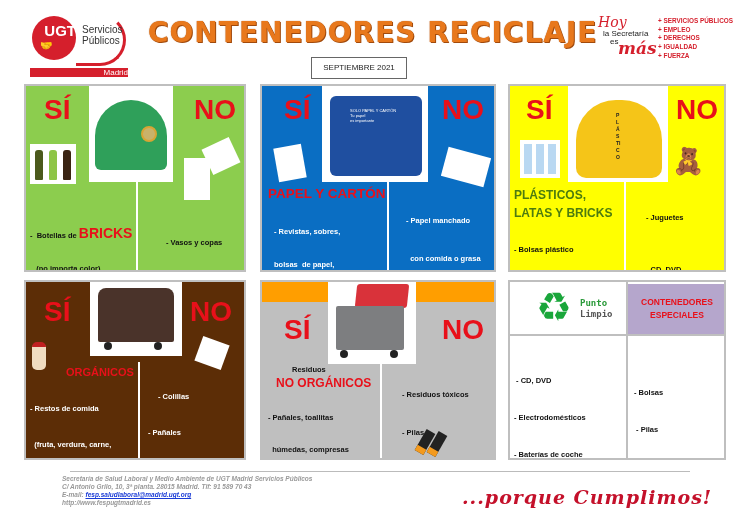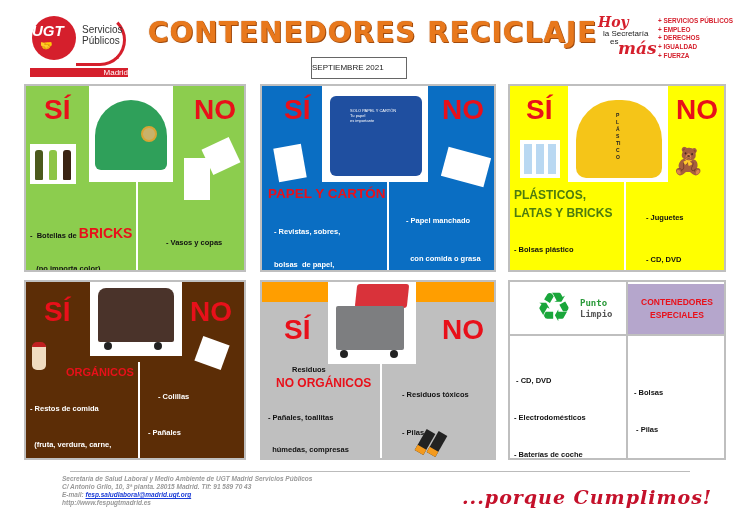--- a/index.html
+++ b/index.html
@@ -1,25 +1,25 @@
 <!DOCTYPE html>
 <html><head>
 <meta charset="utf-8">
 <style>
   *{box-sizing:border-box;margin:0;padding:0}
   body{width:750px;height:530px;background:#fff;font-family:"Liberation Sans",sans-serif;position:relative;overflow:hidden}
   .abs{position:absolute}
-  .ugt-circle{left:32px;top:16px;width:44px;height:44px;border-radius:50%;background:#d51f2c;color:#fff;font-weight:bold;font-size:15px;text-align:left;line-height:30px;font-style:italic}
+  .ugt-circle{left:32px;top:16px;width:44px;height:44px;border-radius:50%;background:#d51f2c;color:#fff;font-weight:bold;font-size:15px;text-align:right;line-height:30px;}
   .ugt-hands{left:40px;top:40px;font-size:10px;color:#fff}
   .ugt-arc{left:76px;top:14px;width:50px;height:52px;border:3px solid #d51f2c;border-left:none;border-top-color:transparent;border-bottom-color:#d51f2c;border-radius:0 30px 30px 0}
   .sp-text{left:82px;top:24px;font-size:10px;line-height:11px;color:#333}
   .madrid-bar{left:30px;top:68px;width:98px;height:9px;background:#d51f2c;color:#fff;font-size:8px;text-align:right;line-height:9px}
   .title{left:148px;top:16px;font-size:28px;font-weight:bold;letter-spacing:1px;color:#e8781c;text-shadow:1px 1px 0 #a14a0c, 0 0 1px #a14a0c;font-family:"DejaVu Sans",sans-serif}
-  .date-box{left:311px;top:57px;width:96px;height:22px;border:1px solid #666;font-size:8px;text-align:left;line-height:20px;color:#222}
-  .hoy{left:598px;top:14px;color:#d51f2c;font-size:14px;font-style:italic;font-weight:bold;font-family:"DejaVu Serif",serif}
+  .date-box{left:311px;top:57px;width:96px;height:22px;border:1px solid #666;font-size:8px;text-align:center;line-height:20px;color:#222}
+  .hoy{left:598px;top:14px;color:#d51f2c;font-size:14px;font-style:italic;font-weight:normal;font-family:"DejaVu Serif",serif}
   .lafed{left:603px;top:29px;font-size:8px;color:#222}
   .es{left:610px;top:37px;font-size:8px;color:#222}
   .mas{left:618px;top:38px;font-size:17px;color:#d51f2c;font-style:italic;font-weight:bold;font-family:"DejaVu Serif",serif}
   .fed-list{left:658px;top:17px;font-size:6.4px;line-height:8.7px;color:#d51f2c;font-weight:bold;list-style:none}
   
   .panel{position:absolute;border:2px solid #bfbfbf;overflow:hidden}
   .half-line{position:absolute;top:0;bottom:0;width:2px;background:#fff}
   .si,.no{position:absolute;font-size:28px;font-weight:bold;color:#e8101a;font-family:"Liberation Sans",sans-serif}
   .imgbox{position:absolute;background:#fff}
   .item{font-size:7.5px;line-height:11px;font-weight:bold;color:#fff;white-space:pre}
@@ -134,21 +134,21 @@
   <div class="abs" style="left:4px;top:100px;font-size:12px;font-weight:bold;color:#4d7c0f;line-height:18px">
     <div>PLÁSTICOS,</div>
     <div>LATAS Y BRICKS</div>
   </div>
   <div class="abs item dark" style="left:4px;top:136px">
     <div>- Bolsas plástico</div>
     
     
   </div>
   <div class="abs item dark" style="left:136px;top:104px">
-    <div style="margin-bottom:9px">- Juguetes</div>
+    <div style="margin-bottom:19px">- Juguetes</div>
     <div>- CD, DVD</div>
     
     
   </div>
 </div>
 
 <div class="panel" style="left:24px;top:280px;width:222px;height:180px;background:#5c2d06">
   <div class="half-line" style="left:112px;top:80px"></div>
   <div class="si" style="left:18px;top:14px">SÍ</div>
   <div class="no" style="left:164px;top:14px">NO</div>

